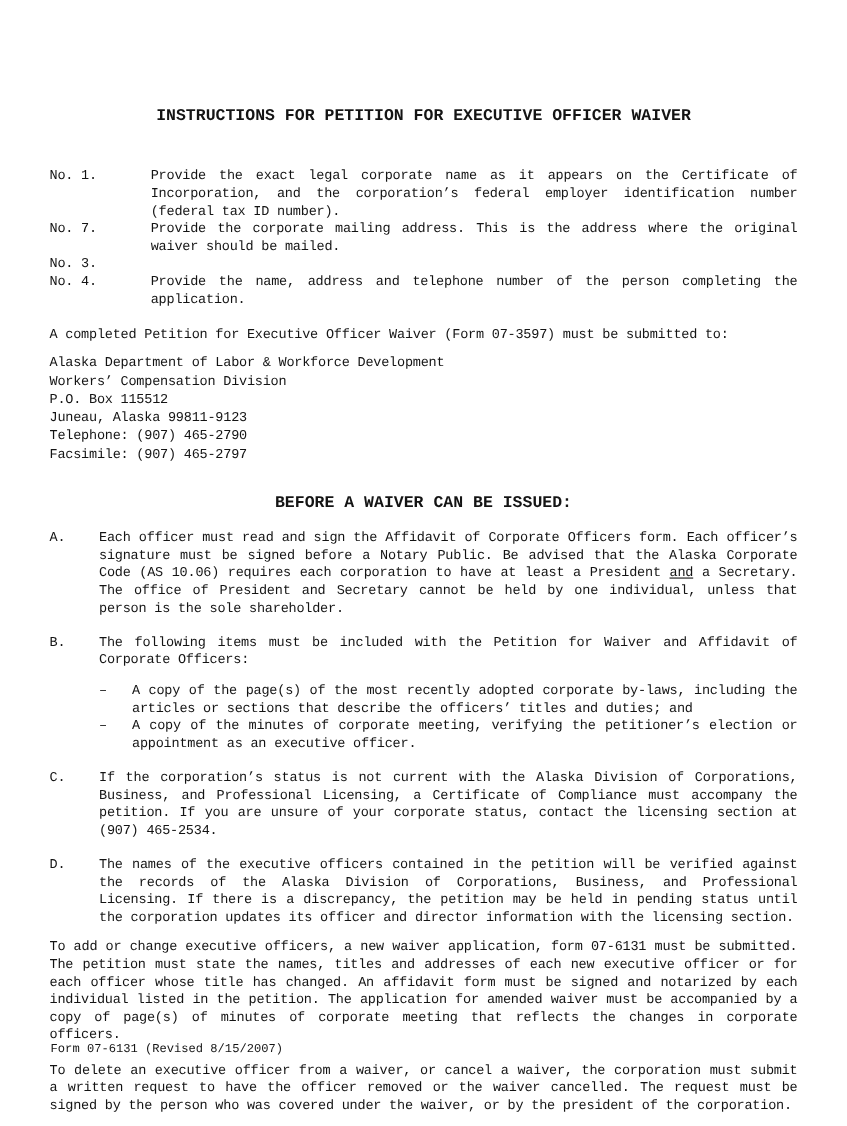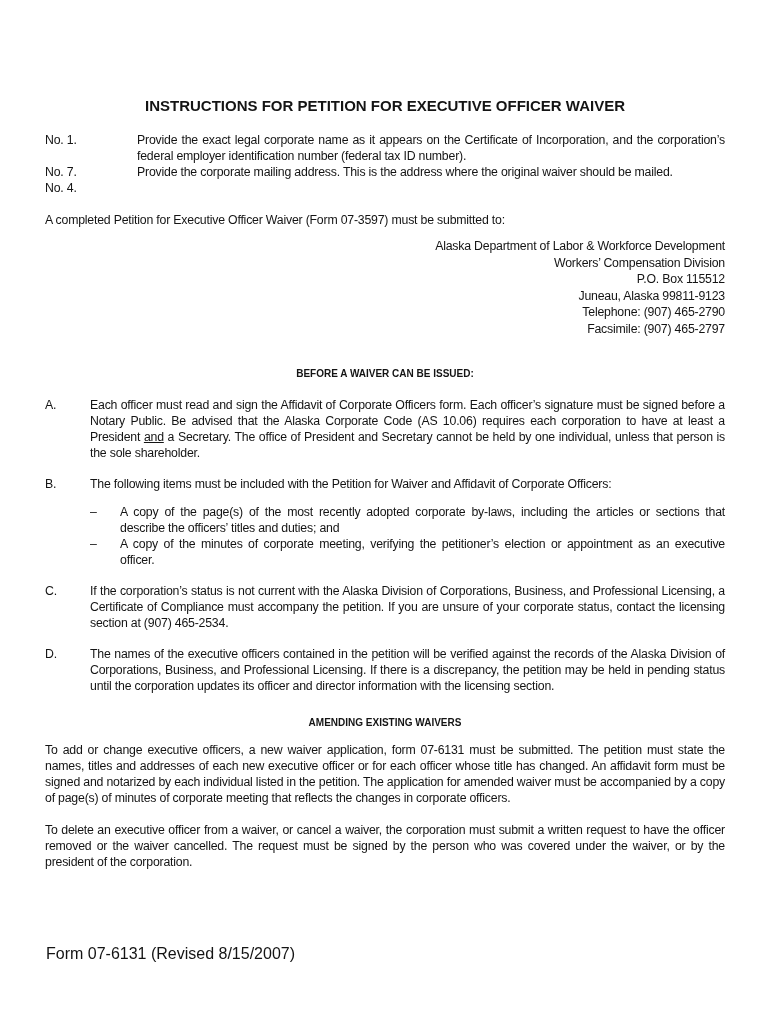--- a/index.html
+++ b/index.html
@@ -9,48 +9,48 @@
   }
   .page {
     position: relative;
     width: 770px;
     height: 1024px;
     box-sizing: border-box;
     padding: 0 45px;
     overflow: hidden;
     background: #ffffff;
     color: #141414;
-    font-family: Liberation Sans, sans-serif;
+    font-family: Liberation Mono, monospace;
     font-size: 12.3px;
     line-height: 16px;
     letter-spacing: -0.2px;
   }
   .doc-title {
     margin: 0;
     padding-top: 97px;
     text-align: center;
     font-size: 15px;
     line-height: 17px;
     font-weight: 700;
     letter-spacing: 0;
   }
-  .num-list { margin-top: 18px; }
+  .num-list { margin-top: 38px; }
   .num-row { display: flex; }
   .num-label { flex: 0 0 92px; }
   .num-text { flex: 1; text-align: justify; }
   .para { margin: 16px 0 0 0; text-align: justify; }
   .address {
     margin-top: 10px;
-    text-align: right;
+    text-align: left;
     line-height: 16.6px;
   }
   .section-heading {
     margin: 27px 0 0 0;
     text-align: center;
-    font-size: 10px;
+    font-size: 15px;
     line-height: 17px;
     font-weight: 700;
     letter-spacing: 0;
   }
   .letter-row { display: flex; margin-top: 15px; }
   .letter-label { flex: 0 0 45px; }
   .letter-text { flex: 1; text-align: justify; }
   .bullet-list { margin-top: 12px; }
   .bullet-row { display: flex; margin-left: 45px; }
   .bullet-marker { flex: 0 0 30px; }
@@ -61,42 +61,46 @@
     font-weight: 700;
     font-style: italic;
     font-size: 15px;
   }
   .amend-heading { margin-top: 20px; }
   .amend-para-first { margin-top: 11px; }
   .footer {
     position: absolute;
     left: 46px;
     top: 946px;
-    font-size: 16px;
+    font-size: 11px;
     letter-spacing: 0;
   }
 </style>
 </head>
 <body>
 
 <div class="page">
 
   <h1 class="doc-title">INSTRUCTIONS FOR PETITION FOR EXECUTIVE OFFICER WAIVER</h1>
 
   <section class="num-list">
     <div class="num-row">
       <span class="num-label">No.  1.</span>
       <span class="num-text">Provide the exact legal corporate name as it appears on the Certificate of Incorporation, and the corporation’s federal employer identification number (federal tax ID number).</span>
     </div>
     <div class="num-row">
       <span class="num-label">No.  7.</span>
       <span class="num-text">Provide the corporate mailing address.  This is the address where the original waiver should be mailed.</span>
     </div>
     <div class="num-row">
+      <span class="num-label">No.  3.</span>
+    </div>
+    <div class="num-row">
       <span class="num-label">No.  4.</span>
+      <span class="num-text">Provide the name, address and telephone number of the person completing the application.</span>
     </div>
   </section>
 
   <p class="para">A completed Petition for Executive Officer Waiver (Form 07-3597) must be submitted to:</p>
 
   <div class="address">
     <div>Alaska Department of Labor &amp; Workforce Development</div>
     <div>Workers’ Compensation Division</div>
     <div>P.O. Box 115512</div>
     <div>Juneau, Alaska 99811-9123</div>
@@ -131,21 +135,20 @@
     <span class="letter-label">C.</span>
     <span class="letter-text">If the corporation’s status is not current with the Alaska Division of Corporations, Business, and Professional Licensing, a Certificate of Compliance must accompany the petition.  If you are unsure of your corporate status, contact the licensing section at (907) 465-2534.</span>
   </div>
 
   <div class="letter-row">
     <span class="letter-label">D.</span>
     <span class="letter-text">The names of the executive officers contained in the petition will be verified against the records of the Alaska Division of Corporations, Business, and Professional Licensing.  If there is a discrepancy, the petition may be held in pending status until the corporation updates its officer and director information with the licensing section.</span>
   </div>
 
 
-  <h2 class="section-heading amend-heading">AMENDING EXISTING WAIVERS</h2>
 
   <p class="para amend-para-first">To add or change executive officers, a new waiver application, form 07-6131 must be submitted.  The petition must state the names, titles and addresses of each new executive officer or for each officer whose title has changed.  An affidavit form must be signed and notarized by each individual listed in the petition.  The application for amended waiver must be accompanied by a copy of page(s) of minutes of corporate meeting that reflects the changes in corporate officers.</p>
 
   <p class="para">To delete an executive officer from a waiver, or cancel a waiver, the corporation must submit a written request to have the officer removed or the waiver cancelled. The request must be signed by the person who was covered under the waiver, or by the president of the corporation.</p>
 
   <div class="footer">Form 07-6131 (Revised 8/15/2007)</div>
 
 </div>
 
 </body></html>

